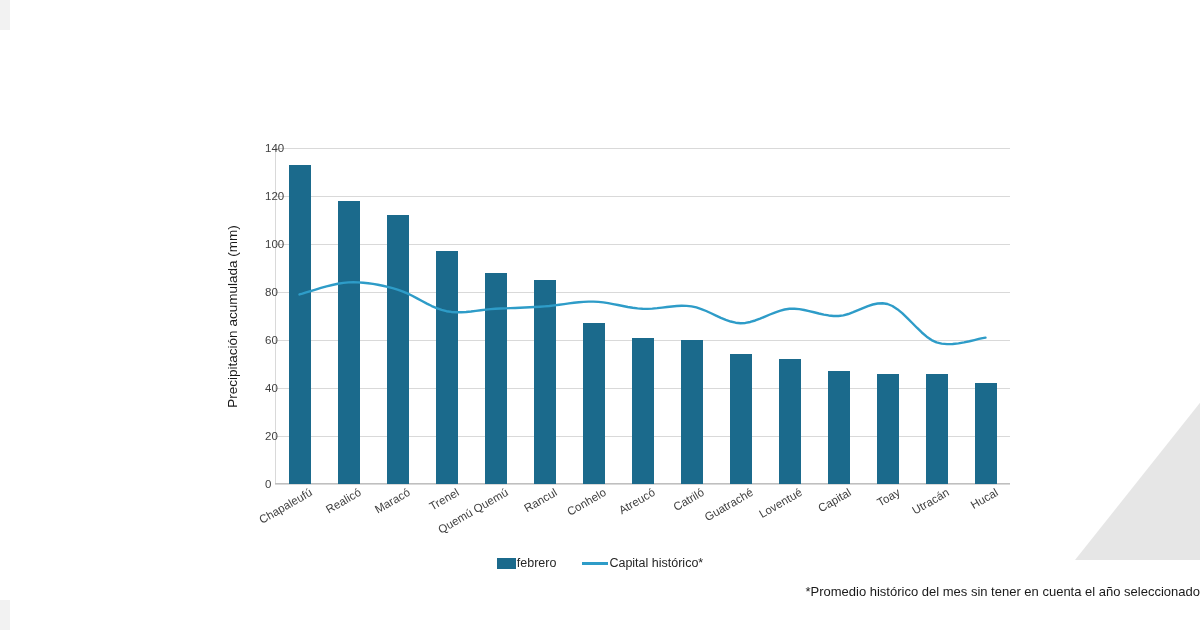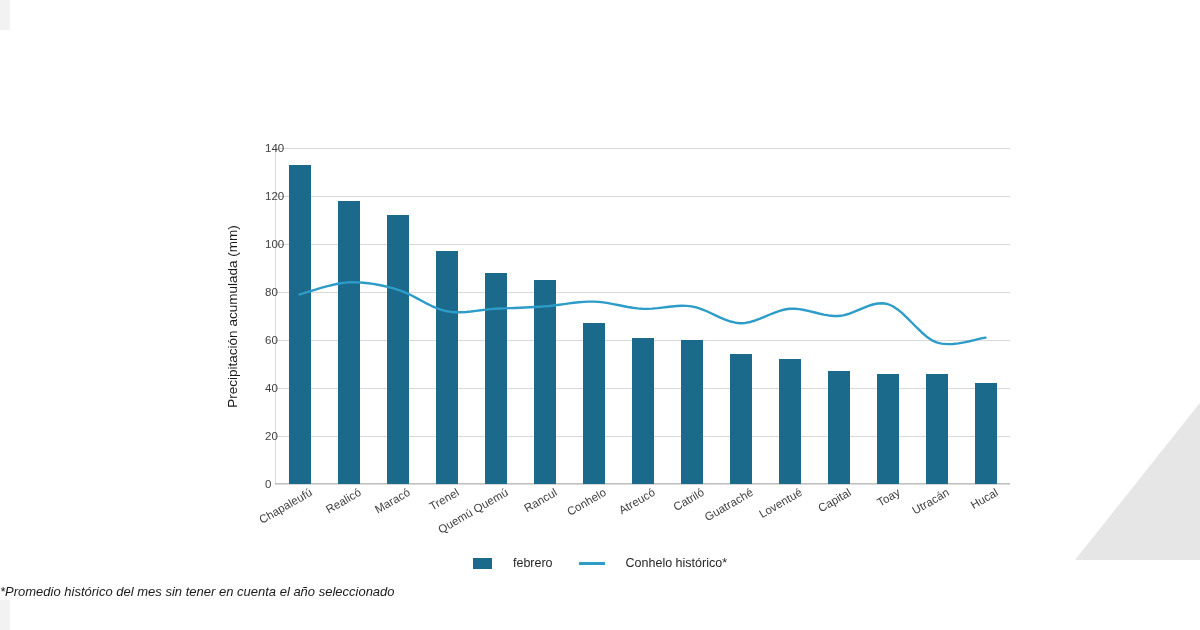--- a/index.html
+++ b/index.html
@@ -186,45 +186,44 @@
     display: flex;
     justify-content: center;
     align-items: center;
     gap: 26px;
     font-size: 12.5px;
     color: #262626;
   }
   .legend-item {
     display: flex;
     align-items: center;
-    gap: 21px;
+    gap: 1px;
     text-align: center;
   }
   .swatch-bar {
     width: 19px;
     height: 11px;
     background: #1b6a8c;
     display: inline-block;
   }
   .swatch-line {
     width: 26px;
     height: 3px;
     background: #2e9cc8;
     display: inline-block;
   }
 
   .footnote {
     position: absolute;
     left: 0;
     top: 584px;
     width: 1200px;
-    text-align: left;
+    text-align: right;
     font-size: 13px;
     color: #1a1a1a;
-    font-style: italic;
   }
 </style>
 </head>
 <body>
 
 <div id="page">
 
   <div class="edge-bar edge-left-top"></div>
   <div class="edge-bar edge-left-bottom"></div>
 
@@ -317,19 +316,19 @@
       <div class="xlabel" style="left: 718.5px;"><span>Hucal</span></div>
     </div>
 
   <div class="legend">
     <div class="legend-item">
       <span class="swatch-bar"></span>
       <span>febrero</span>
     </div>
     <div class="legend-item">
       <span class="swatch-line"></span>
-      <span>Conhelo histórico*</span>
+      <span>Capital histórico*</span>
     </div>
   </div>
 
   <div class="footnote">*Promedio histórico del mes sin tener en cuenta el año seleccionado</div>
 
 </div>
 
 </body></html>

